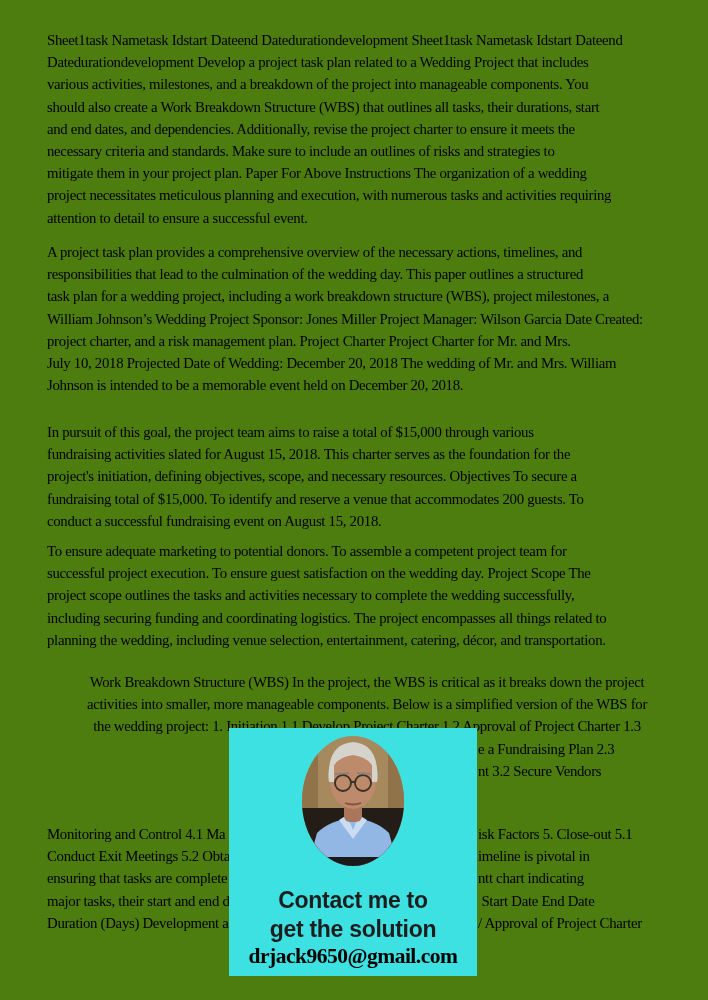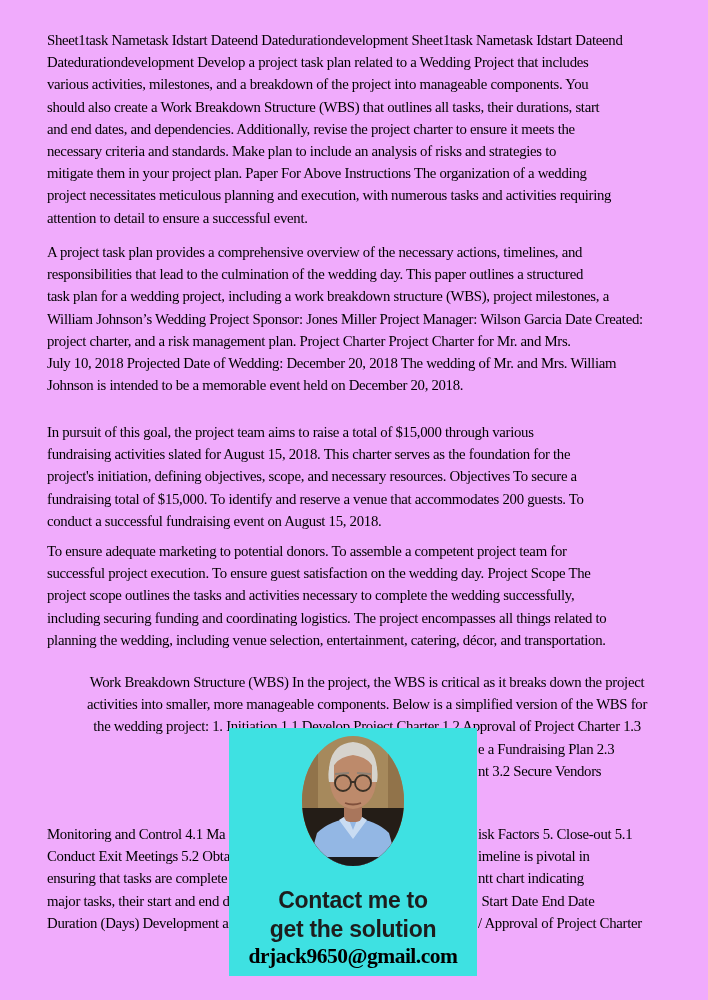--- a/index.html
+++ b/index.html
@@ -64,30 +64,30 @@
     font-family: "Liberation Serif", serif;
     font-weight: 700;
     font-size: 21.5px;
     letter-spacing: -0.5px;
     color: #000000;
   }
 </style>
 </head>
 <body>
 
-<div class="page" style="background: #f0abfc;">
+<div class="page" style="background: #4d7c0f;">
 
   <div class="doc">
       <div class="para para-1">
         <div class="line">Sheet1task Nametask Idstart Dateend Datedurationdevelopment Sheet1task Nametask Idstart Dateend</div>
         <div class="line">Datedurationdevelopment Develop a project task plan related to a Wedding Project that includes</div>
         <div class="line">various activities, milestones, and a breakdown of the project into manageable components. You</div>
         <div class="line">should also create a Work Breakdown Structure (WBS) that outlines all tasks, their durations, start</div>
         <div class="line">and end dates, and dependencies. Additionally, revise the project charter to ensure it meets the</div>
-        <div class="line">necessary criteria and standards. Make plan to include an analysis of risks and strategies to</div>
+        <div class="line">necessary criteria and standards. Make sure to include an outlines of risks and strategies to</div>
         <div class="line">mitigate them in your project plan. Paper For Above Instructions The organization of a wedding</div>
         <div class="line">project necessitates meticulous planning and execution, with numerous tasks and activities requiring</div>
         <div class="line">attention to detail to ensure a successful event.</div>
       </div>
       <div class="para para-2">
         <div class="line">A project task plan provides a comprehensive overview of the necessary actions, timelines, and</div>
         <div class="line">responsibilities that lead to the culmination of the wedding day. This paper outlines a structured</div>
         <div class="line">task plan for a wedding project, including a work breakdown structure (WBS), project milestones, a</div>
         <div class="line">William Johnson’s Wedding Project Sponsor: Jones Miller Project Manager: Wilson Garcia Date Created:</div>
         <div class="line">project charter, and a risk management plan. Project Charter Project Charter for Mr. and Mrs.</div>

